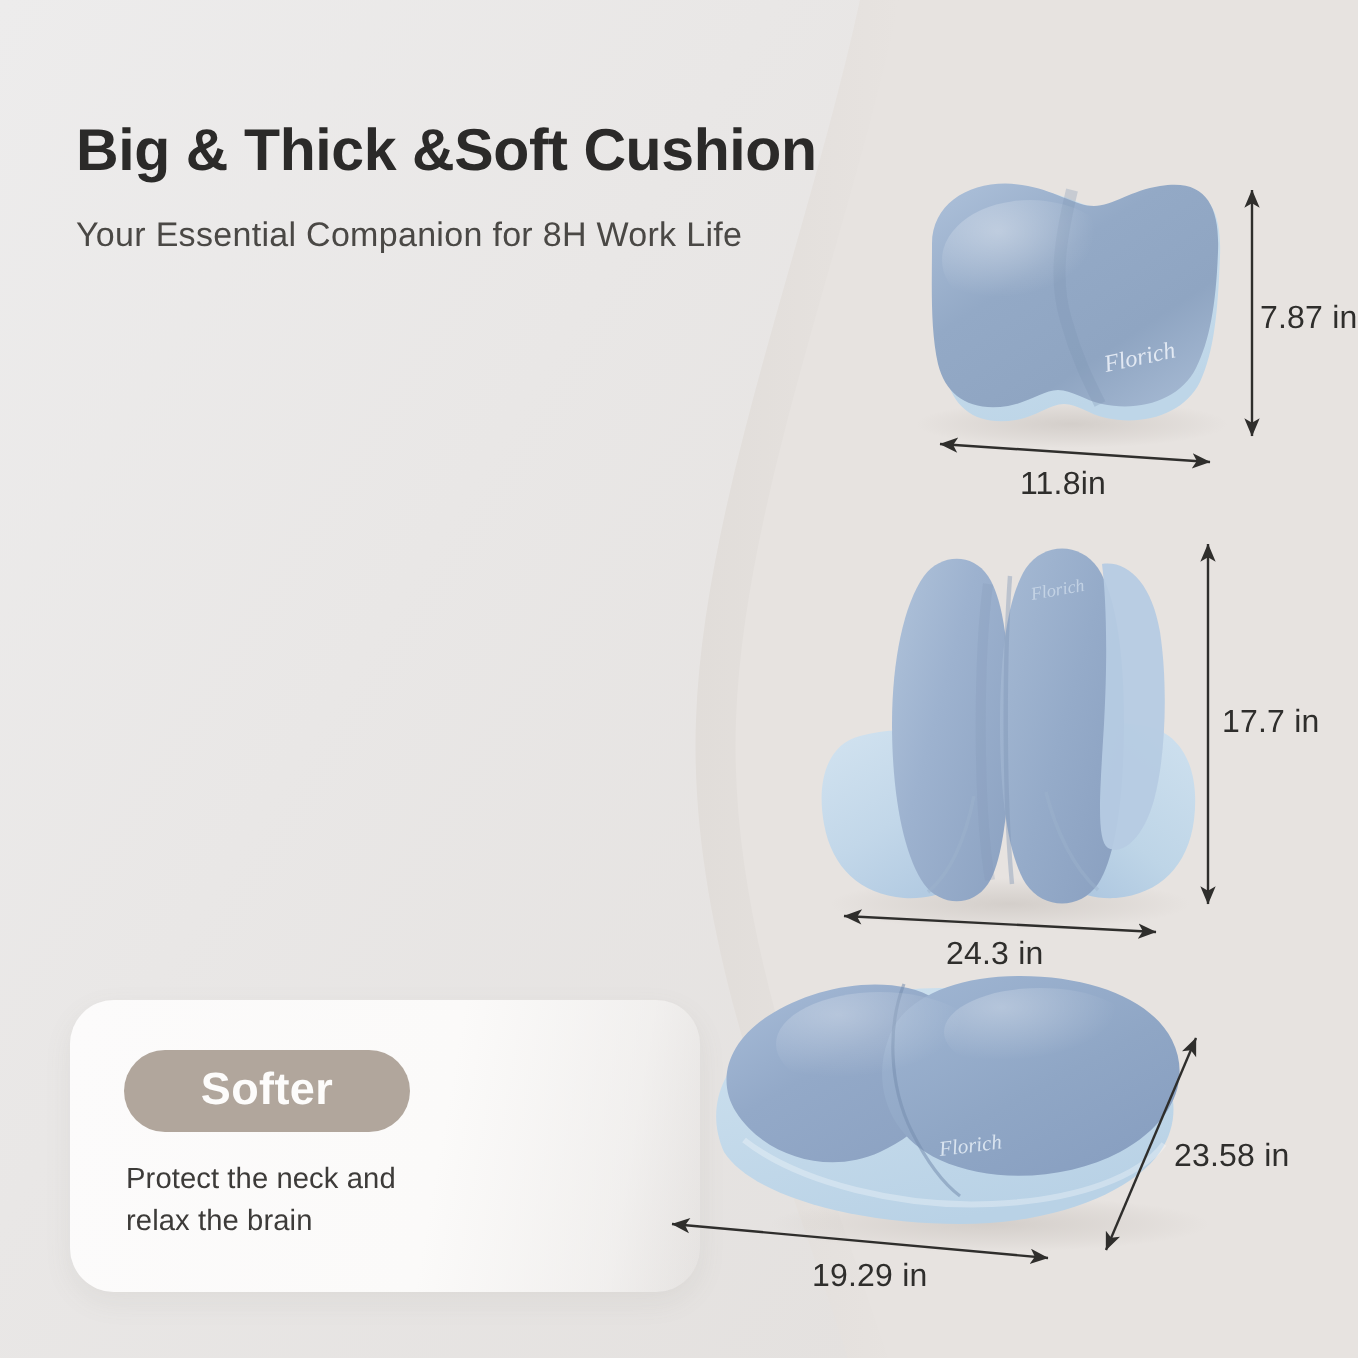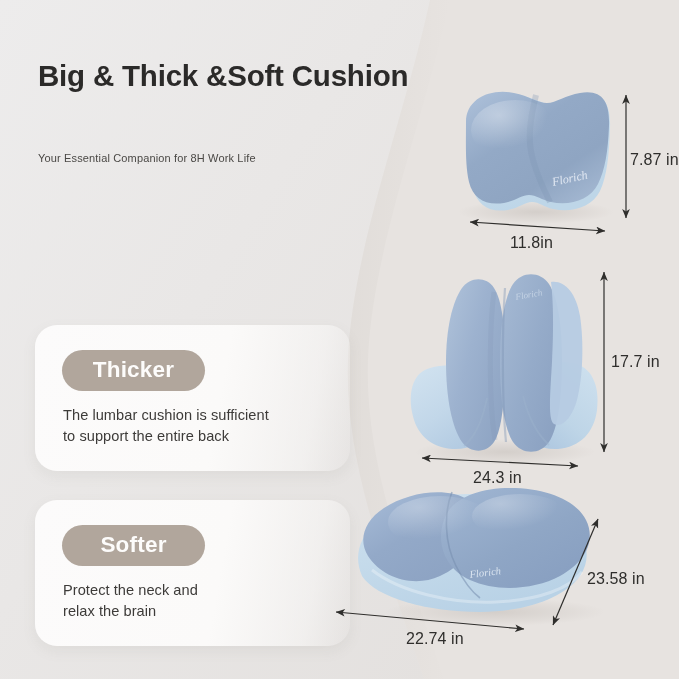--- a/index.html
+++ b/index.html
@@ -44,26 +44,25 @@
     font-size: 29.5px;
     font-weight: bold;
     letter-spacing: -0.2px;
     color: #2b2a29;
     white-space: nowrap;
   }
   .subhead {
     position: absolute;
     left: 38px;
     top: 108px;
-    font-size: 11px;
+    font-size: 17px;
     font-weight: normal;
     letter-spacing: 0.15px;
     color: #4a4845;
     white-space: nowrap;
-    margin-top: 44px;
   }
 
   
   .card {
     position: absolute;
     left: 35px;
     width: 315px;
     height: 146px;
     border-radius: 22px;
     background: linear-gradient(100deg, #fcfbfb 0%, #fbfaf9 58%, rgba(250,249,248,0.55) 86%, rgba(248,246,245,0.0) 100%);
@@ -139,27 +138,20 @@
       </linearGradient>
     </defs>
     <path d="M0,0 L430,0 C404,120 352,250 348,360 C344,470 392,580 424,679 L0,679 Z" fill="url(#gLeft)"></path>
     <path d="M430,0 C404,120 352,250 348,360 C344,470 392,580 424,679 L444,679 C412,580 364,470 368,360 C372,250 424,120 450,0 Z" fill="url(#gEdge)"></path>
   </svg>
 
   <div class="headline">Big &amp; Thick &amp;Soft Cushion</div>
   <div class="subhead">Your Essential Companion for 8H Work Life</div>
 
 
-  <div class="card c2">
-    <div class="pill">
-      <span class="pill-label">Thicker</span>
-    </div>
-    <div class="card-desc">The lumbar cushion is sufficient
-to support the entire back</div>
-  </div>
 
   <div class="card c3">
     <div class="pill">
       <span class="pill-label">Softer</span>
     </div>
     <div class="card-desc">Protect the neck and
 relax the brain</div>
   </div>
 
   <svg class="stage" width="679" height="679" viewBox="0 0 679 679">
@@ -377,16 +369,16 @@
       <line x1="553" y1="625" x2="598" y2="519" stroke="#2f2e2c" stroke-width="1.2" marker-start="url(#arrTail)" marker-end="url(#arrHead)"></line>
     </g>
   </svg>
 
   <div class="dim-label" style="left:630px; top:151px;">7.87 in</div>
   <div class="dim-label" style="left:510px; top:234px;">11.8in</div>
 
   <div class="dim-label" style="left:611px; top:353px;">17.7 in</div>
   <div class="dim-label" style="left:473px; top:469px;">24.3 in</div>
 
-  <div class="dim-label" style="left:406px; top:630px;">22.74 in</div>
+  <div class="dim-label" style="left:406px; top:630px;">19.29 in</div>
   <div class="dim-label" style="left:587px; top:570px;">23.58 in</div>
 
 </div>
 
 </body></html>

